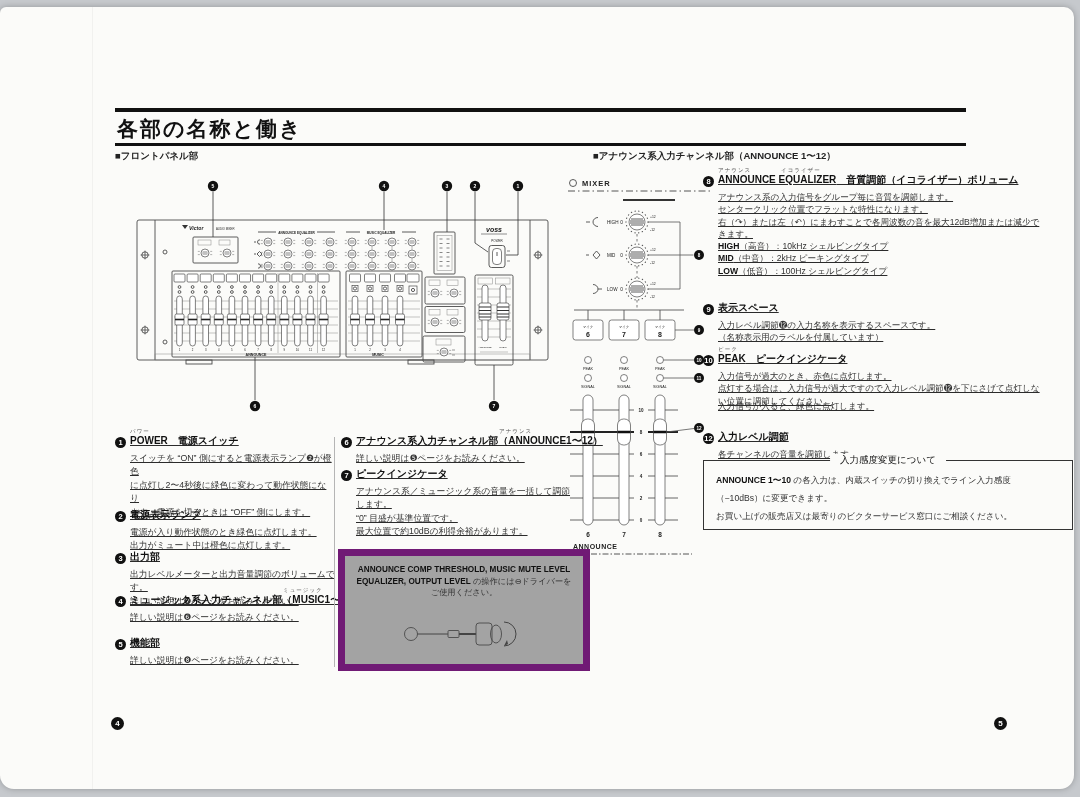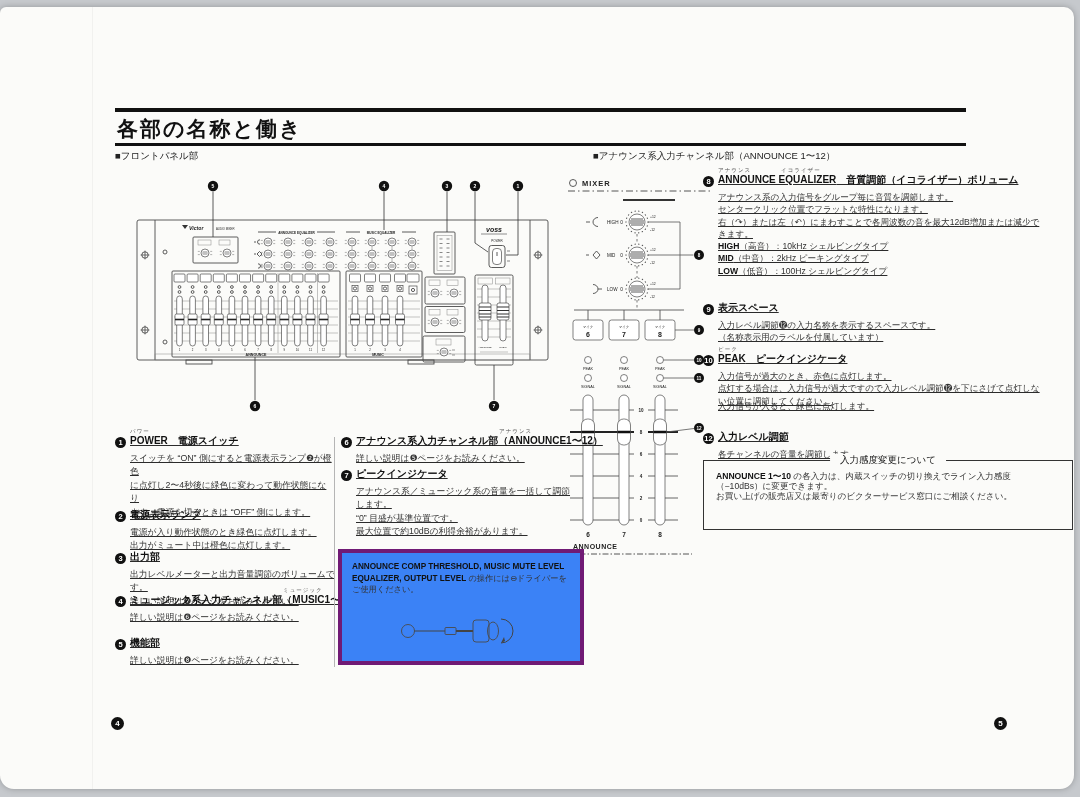--- a/index.html
+++ b/index.html
@@ -6,43 +6,43 @@
   .photo{position:relative;width:1080px;height:797px;background:#c6c9cd;overflow:hidden;
          font-family:"Liberation Sans","DejaVu Sans",sans-serif;color:#2b2b2b;}
   .page{position:absolute;left:0;top:7px;width:1074px;height:782px;background:#fbfbf9;
         border-radius:6px 10px 14px 14px;box-shadow:0 0 6px rgba(0,0,0,.25);}
   .fold{position:absolute;left:92px;top:0;width:1px;height:100%;background:rgba(0,0,0,.04);}
 
   
   .rule-top{position:absolute;left:115px;top:101px;width:851px;height:4px;background:#111;}
   .page-title{position:absolute;left:117px;top:108px;font-size:21px;font-weight:bold;letter-spacing:2px;color:#111;}
   .rule-bot{position:absolute;left:115px;top:136px;width:851px;height:3px;background:#111;}
-  .sec-header{position:absolute;font-size:9.5px;font-weight:normal;color:#222;}
+  .sec-header{position:absolute;font-size:9.5px;font-weight:bold;color:#222;}
 
   
   .item{position:absolute;text-decoration:underline;}
   .head{position:relative;font-size:10px;font-weight:bold;color:#111;white-space:nowrap;}
   .cnum{display:inline-flex;align-items:center;justify-content:center;width:11px;height:11px;
         border-radius:50%;background:#111;color:#fff;font-size:7.5px;font-weight:bold;
         margin-right:4px;vertical-align:-1px;flex:none;}
   .furi{position:absolute;top:-6px;font-size:5.5px;font-weight:normal;color:#555;letter-spacing:1px;}
   .body{margin:4px 0 0 15px;font-size:8.8px;line-height:13.4px;color:#333;white-space:pre-line;}
   .rcol .body{font-size:8.6px;line-height:12.3px;}
   .freq{margin:0 0 0 15px;font-size:8.6px;line-height:12.3px;color:#333;}
   .freq b{font-weight:bold;color:#111;}
   .divider{position:absolute;left:334px;top:430px;height:230px;border-left:1px solid #b5b5b5;}
 
   
-  .notebox{position:absolute;left:338px;top:542px;width:238px;height:108px;border:4px solid #701a75;background:#3b82f6;}
+  .notebox{position:absolute;left:338px;top:542px;width:238px;height:108px;border:7px solid #701a75;background:#a3a3a3;text-align:center;}
   .notebox .nt{margin:8px 10px 0 10px;font-size:8.2px;line-height:11.5px;color:#333;}
   .notebox b{color:#111;}
   .sensbox{position:absolute;left:703px;top:453px;width:368px;height:68px;border:1.5px solid #333;}
   .sens-title{position:absolute;left:50%;top:-7px;transform:translateX(-50%);background:#fbfbf9;
               padding:0 10px;font-size:9.5px;font-weight:normal;color:#111;white-space:nowrap;}
-  .sens-body{margin:10px 12px 0 12px;font-size:8.6px;line-height:10px;color:#333;}
+  .sens-body{margin:10px 12px 0 12px;font-size:8.6px;line-height:18px;color:#333;}
   .sens-body b{color:#111;}
   .sens-rest{white-space:pre-line;}
 
   
   .pagedot{position:absolute;width:13px;height:13px;border-radius:50%;background:#111;color:#fff;
            font-size:8px;font-weight:bold;display:flex;align-items:center;justify-content:center;}
 
   
   svg{position:absolute;overflow:visible;}
   svg text{font-family:"Liberation Sans","DejaVu Sans",sans-serif;fill:#222;}

